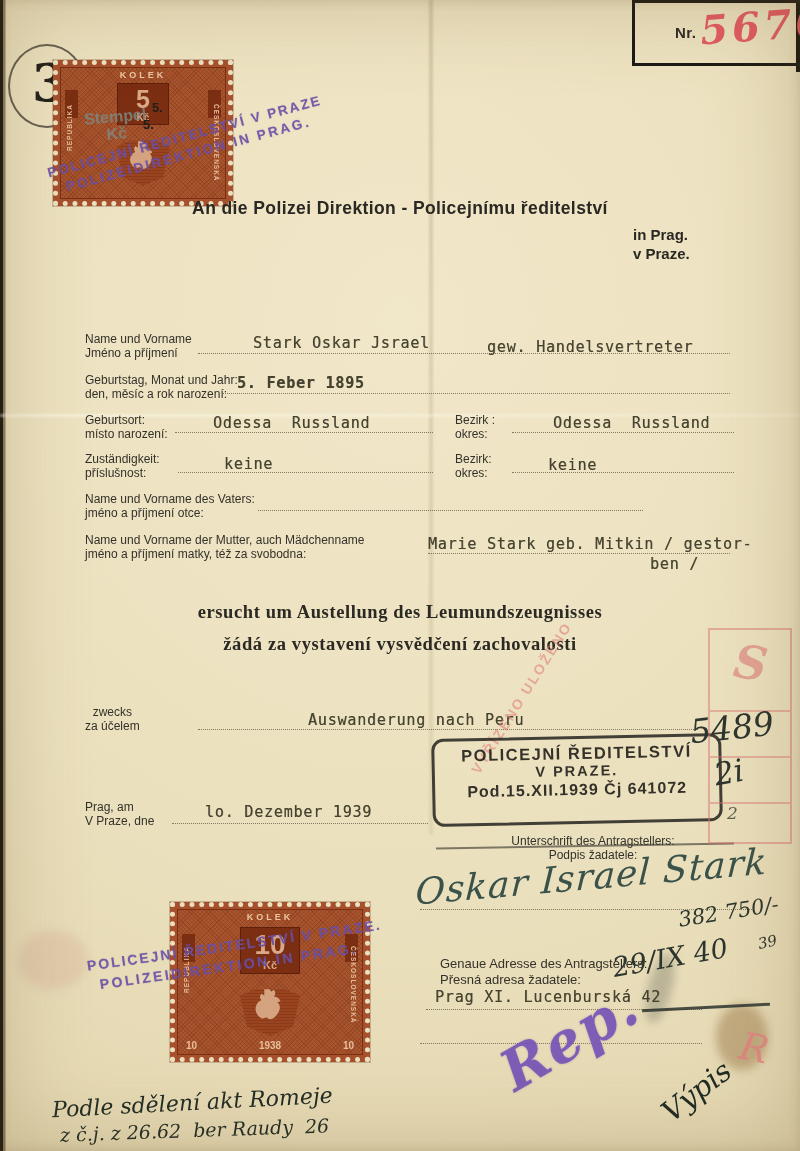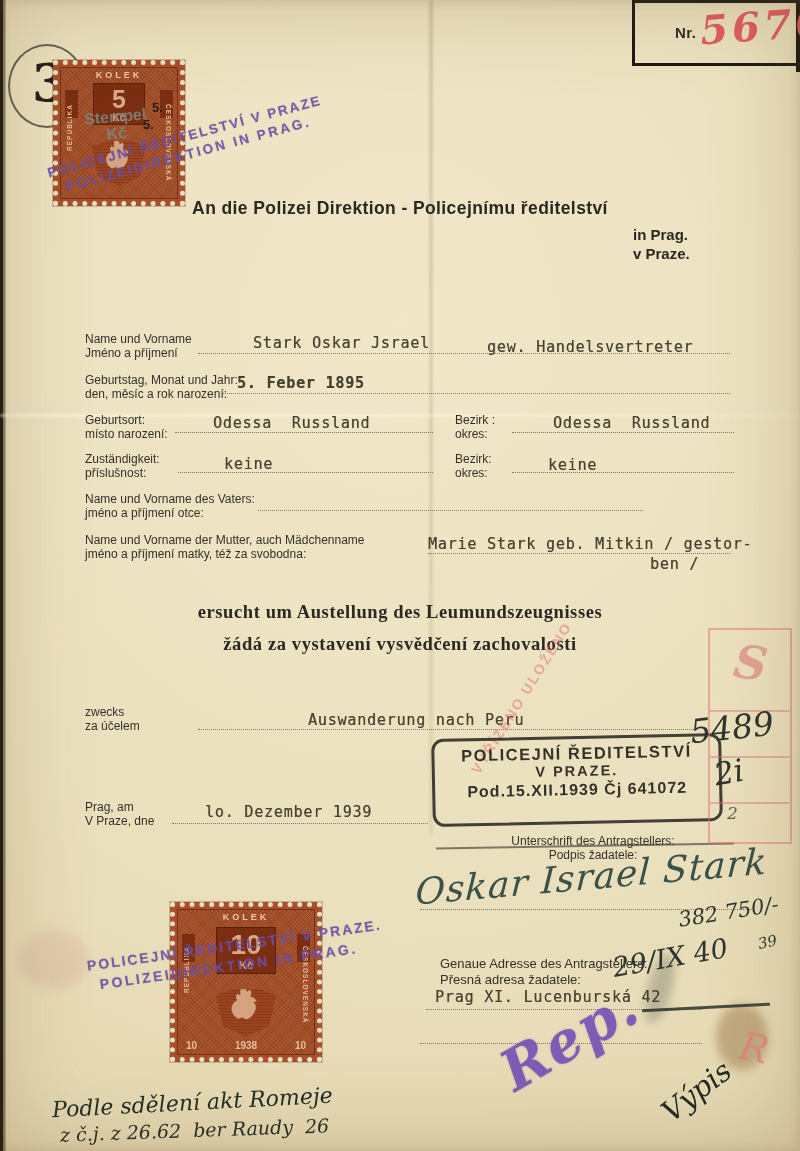--- a/index.html
+++ b/index.html
@@ -25,21 +25,21 @@
   .stain3{left:18px;top:930px;width:70px;height:60px;background:rgba(190,120,110,.16);}
   
   .nr-box{left:632px;top:0;width:168px;height:60px;border:3px solid #1c1915;border-right:none;}
   .nr-label{left:675px;top:24px;font-weight:bold;font-size:15px;letter-spacing:.5px;}
   .nr-value{left:700px;top:2px;font-family:"DejaVu Serif",serif;font-style:italic;font-weight:bold;
     font-size:40px;color:#e35b62;letter-spacing:4px;transform:rotate(-4deg);}
   
   .circle3{left:8px;top:44px;width:74px;height:80px;border:2px solid rgba(45,42,36,.7);border-radius:50%;}
   .corner3{left:32px;top:52px;font-family:"DejaVu Serif",serif;font-weight:bold;font-size:52px;color:#23211b;}
   
-  .kolek{background:#a6502d;border:5px dotted #ece1bf;box-shadow:0 0 0 1px rgba(80,40,20,.25);}
+  .kolek{background:#a6502d;border:5px dotted #ece1bf;box-shadow:0 0 0 1px rgba(80,40,20,.25);padding-left:48px;}
   .kolek-body{position:absolute;inset:2px;border:1.5px solid #76典ccc;border:1.5px solid #7a2f13;
     background:
       repeating-linear-gradient(45deg, rgba(120,48,20,.30) 0 1px, transparent 1px 3px),
       repeating-linear-gradient(-45deg, rgba(120,48,20,.30) 0 1px, transparent 1px 3px),
       #a9562f;}
   .kolek-head{position:absolute;top:2px;left:0;right:0;text-align:center;font-size:9px;font-weight:bold;
     letter-spacing:3px;color:#ecc7a4;}
   .kolek-band{position:absolute;left:4px;right:4px;}
   .kolek-band::before,.kolek-band::after{content:"";position:absolute;top:7px;width:13px;height:28px;background:#7b2e11;}
   .kolek-band::before{left:0;} .kolek-band::after{right:0;}
@@ -217,21 +217,21 @@
   <span class="abs typed" style="left:213px;top:414px;">Odessa  Russland</span>
   <span class="abs typed" style="left:553px;top:414px;">Odessa  Russland</span>
   <span class="abs typed" style="left:224px;top:455px;">keine</span>
   <span class="abs typed" style="left:548px;top:456px;">keine</span>
   <span class="abs typed" style="left:428px;top:535px;">Marie Stark geb. Mitkin / gestor-</span>
   <span class="abs typed" style="left:650px;top:555px;">ben /</span>
 
   <div class="abs request" style="top:634px;">žádá za vystavení vysvědčení zachovalosti</div>
   <div class="abs request" style="top:602px;">ersucht um Austellung des Leumundszeugnisses</div>
 
-  <div class="abs lbl" style="left:85px;top:705px;">
+  <div class="abs lbl" style="left:85px;top:705px;text-align:center;">
     <span>zwecks</span><br><span>za účelem</span></div>
   <span class="abs typed" style="left:308px;top:711px;">Auswanderung nach Peru</span>
 
   <div class="abs red-diag">VYŘÍZENO ULOŽENO</div>
 
   <div class="abs receipt">
     <div class="r1">POLICEJNÍ ŘEDITELSTVÍ</div>
     <div class="r2">V PRAZE.</div>
     <div class="r3">Pod.15.XII.1939 Čj 641072</div>
   </div>

